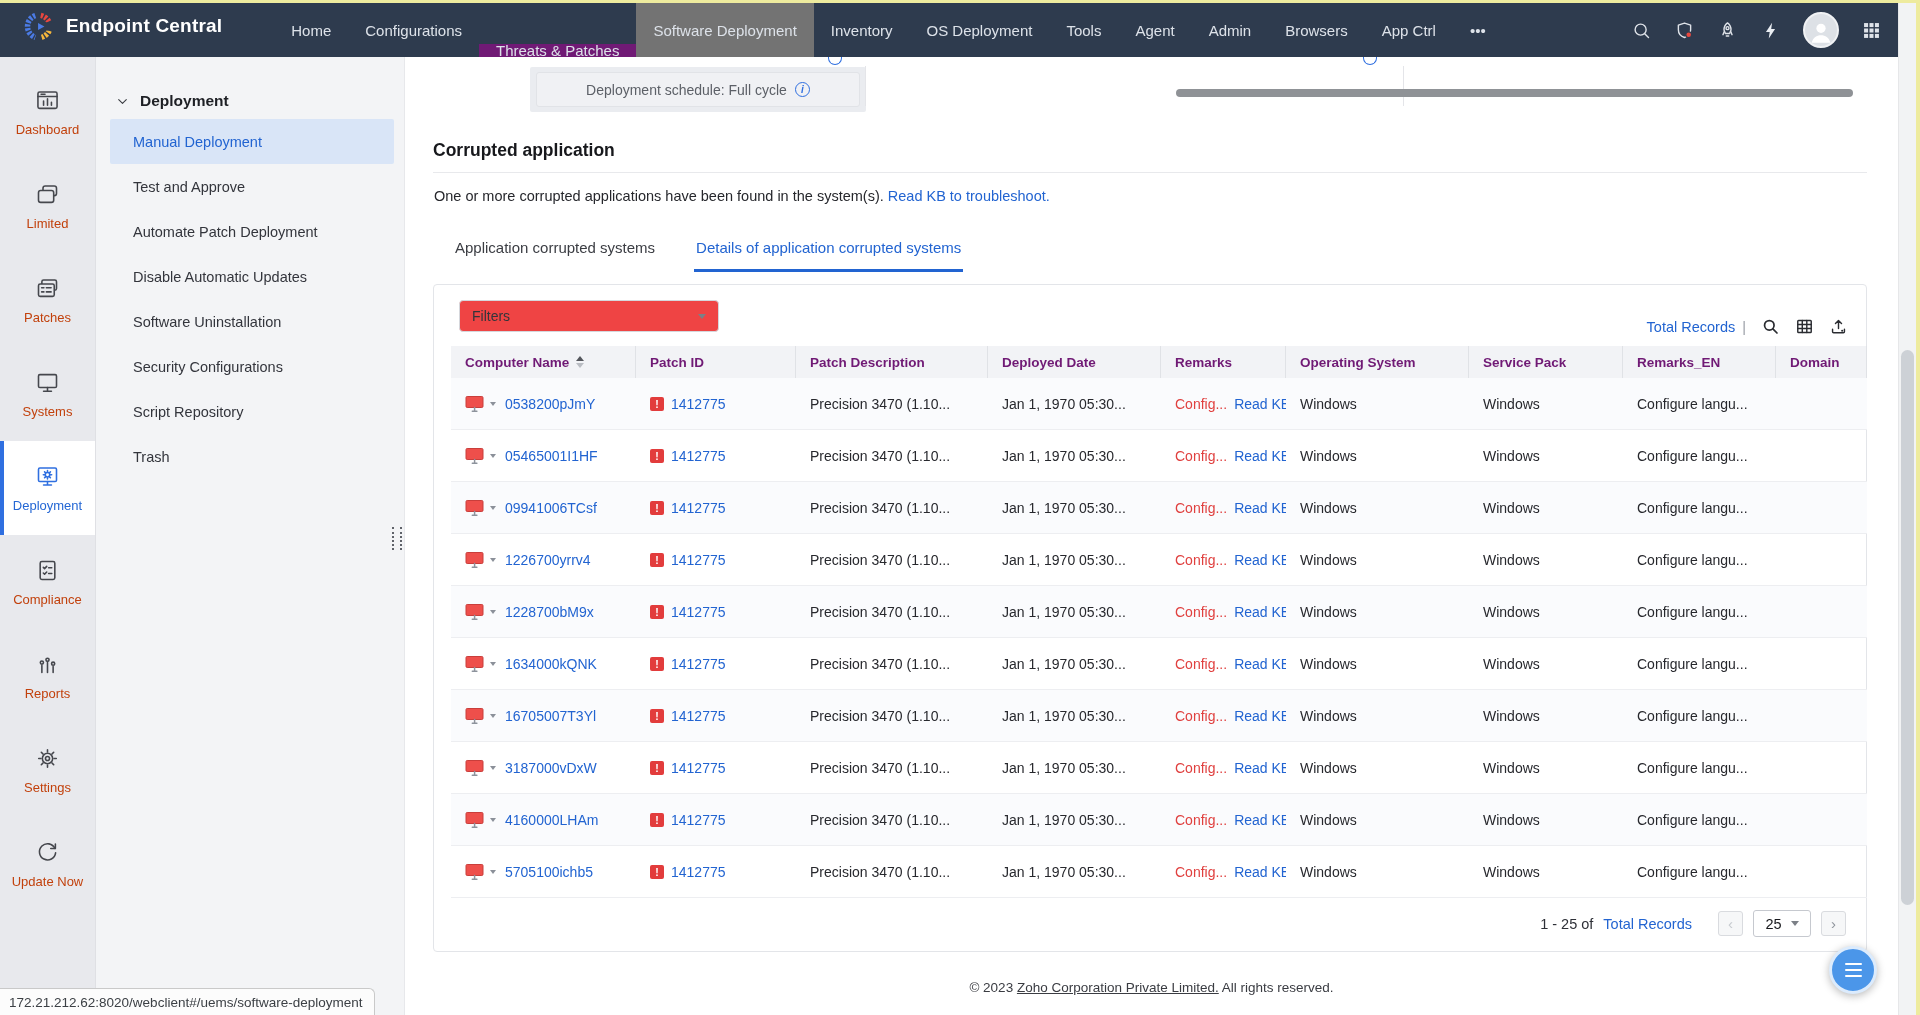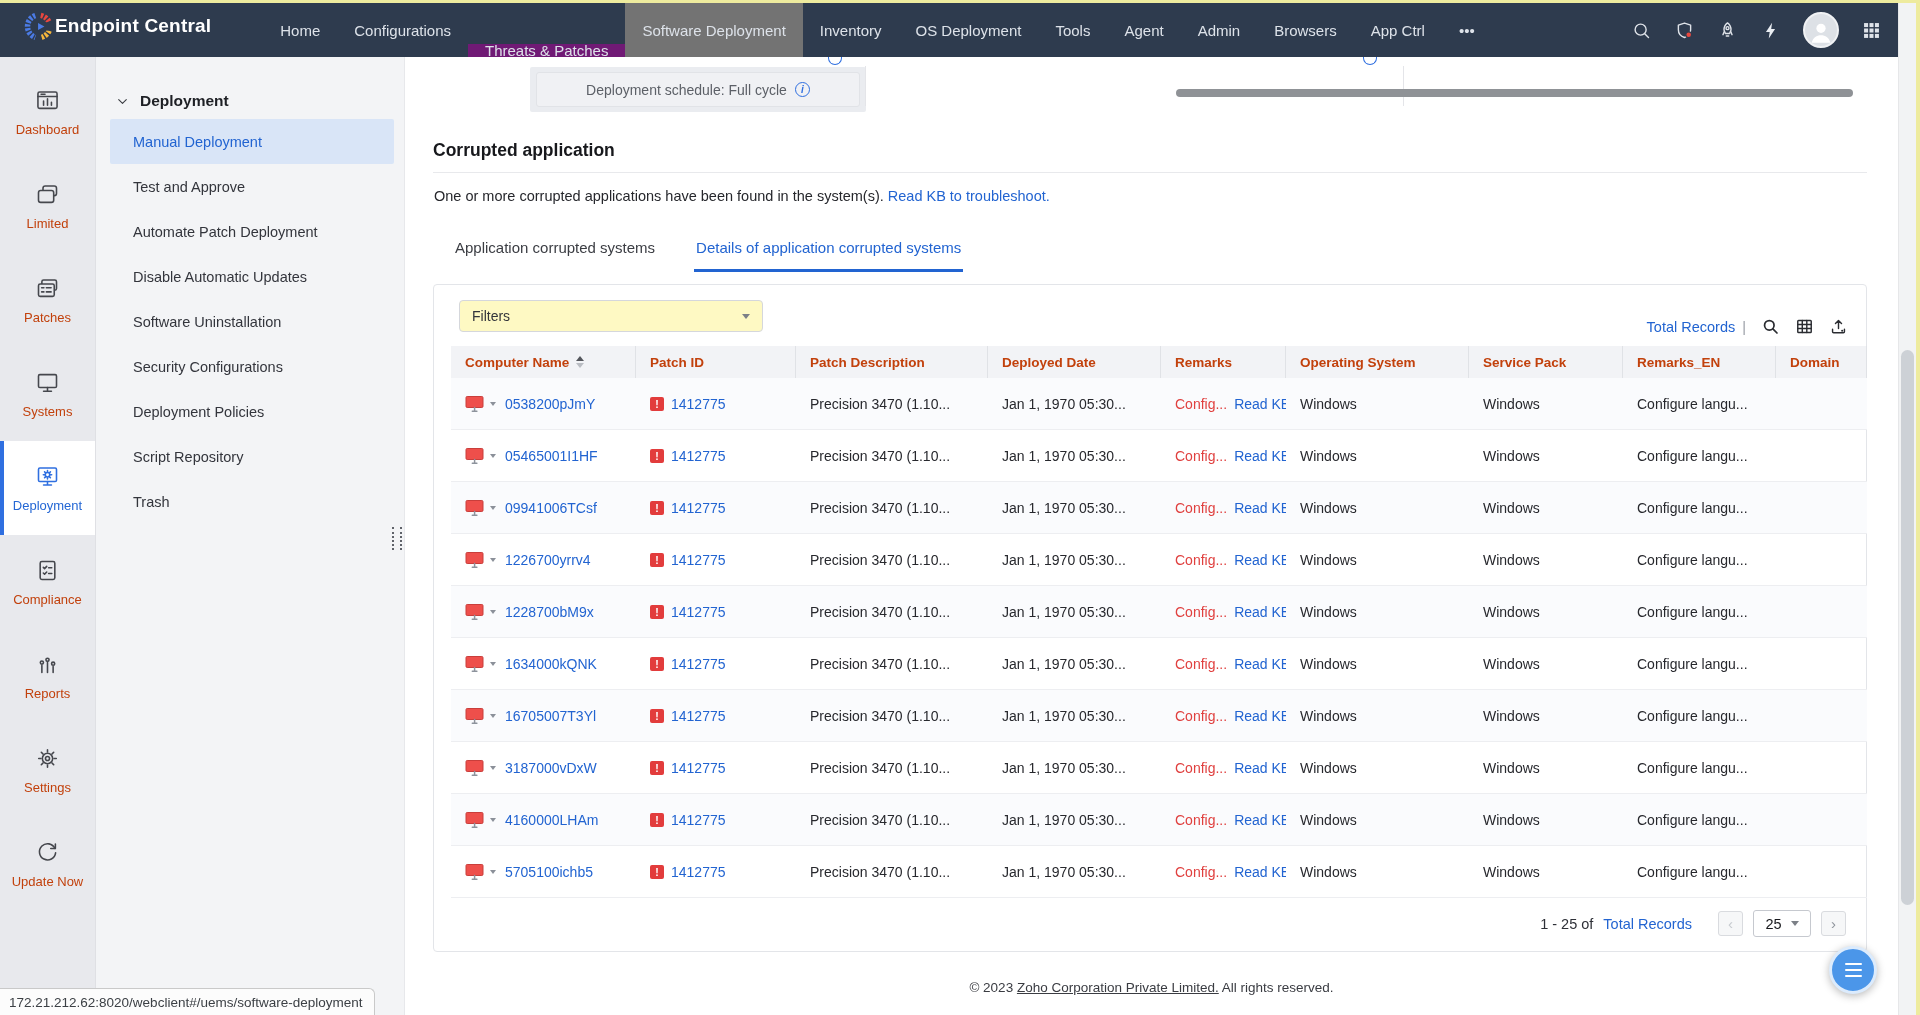--- a/index.html
+++ b/index.html
@@ -11,21 +11,21 @@
   .edge-top { position:absolute; top:0; left:0; width:1920px; height:3px; background:#eeeb9e; z-index:60; }
   .edge-right { position:absolute; top:0; right:0; width:4px; height:1015px; background:#eeeb9e; z-index:60; }
 
   
   .vscroll { position:absolute; top:3px; right:4px; width:18px; height:1012px; background:#f2f3f4; border-left:1px solid #e6e7e9; z-index:55; }
   .vscroll .thumb { position:absolute; left:2px; top:347px; width:13px; height:555px; background:#cdd1d6; border-radius:7px; }
 
   
   .navbar { position:absolute; top:3px; left:0; width:1898px; height:54px; background:#2e3b4e;
     display:flex; align-items:stretch; color:#e3e7ed; z-index:40; }
-  .brand { display:flex; align-items:center; padding:0 52px 8px 22px; cursor:pointer; }
+  .brand { display:flex; align-items:center; gap:11px; padding:0 52px 8px 22px; cursor:pointer; }
   .brand svg { width:33px; height:33px; }
   .brand .name { font-size:19px; font-weight:700; color:#fff; letter-spacing:.2px; white-space:nowrap; }
   .navitems { display:flex; align-items:stretch; flex:1; }
   .navitem { display:flex; align-items:center; padding:0 17px; font-size:15px; color:#dde2e9; cursor:pointer; white-space:nowrap; }
   .navitem.highlight { background:#701a75;margin-top:41px; }
   .navitem.active { background:#737373; }
   .navicons { display:flex; align-items:center; gap:22px; padding-right:16px; }
   .navicon { display:flex; align-items:center; cursor:pointer; color:#dfe3e9; }
   .navicon svg { width:21px; height:21px; stroke:currentColor; fill:none; stroke-width:1.6; stroke-linecap:round; stroke-linejoin:round; }
   .navicon.bolt svg { fill:#e9edf2; stroke:none; }
@@ -69,33 +69,33 @@
   .section-divider { position:absolute; left:28px; top:115px; width:1434px; height:1px; background:#e8e9ec; }
   .section-desc { position:absolute; left:29px; top:131px; font-size:14.5px; color:#26272c; }
   .link { color:#2264d1; cursor:pointer; text-decoration:none; }
 
   .tabs { position:absolute; left:48px; top:182px; display:flex; gap:37px; font-size:15px; }
   .tab { color:#3b3d43; cursor:pointer; padding:0 2px 13px; white-space:nowrap; }
   .tab.active { color:#2264d1; border-bottom:3px solid #2264d1; }
 
   .panel { position:absolute; left:28px; top:227px; width:1434px; height:668px; background:#fff;
     border:1px solid #e3e5e9; border-radius:4px; }
-  .filters { position:absolute; left:25px; top:15px; width:304px; height:32px; border:1px solid #d5d7dc; border-radius:4px;
-    background:#fef9c3; display:flex; align-items:center; justify-content:space-between; padding:0 12px; font-size:14px; color:#33353b; cursor:pointer; }
+  .filters { position:absolute; left:25px; top:15px; width:260px; height:32px; border:1px solid #d5d7dc; border-radius:4px;
+    background:#ef4444; display:flex; align-items:center; justify-content:space-between; padding:0 12px; font-size:14px; color:#33353b; cursor:pointer; }
   .caret-down { width:0; height:0; border-left:4.5px solid transparent; border-right:4.5px solid transparent; border-top:5.5px solid #7c8087; }
   .tools { position:absolute; right:18px; top:32px; display:flex; align-items:center; gap:15px; }
   .tools .total { font-size:14.5px; color:#2264d1; cursor:pointer; }
   .tools .pipe { color:#9a9ea6; font-size:14.5px; margin-left:-8px; }
   .toolicon { cursor:pointer; color:#2a2c31; display:flex; }
   .toolicon svg { width:19px; height:19px; stroke:currentColor; fill:none; stroke-width:2.2; stroke-linecap:round; stroke-linejoin:round; }
 
   .table { position:absolute; left:17px; top:61px; width:1416px; }
   .thead { display:flex; height:32px; background:#f2f3f6; align-items:stretch; }
   .th { display:flex; align-items:center; gap:7px; padding:0 8px 0 14px; border-right:1px solid #e0e2e6;
-    font-size:13.5px; font-weight:700; color:#c2410c; white-space:nowrap; overflow:hidden; cursor:pointer; }
+    font-size:13.5px; font-weight:700; color:#701a75; white-space:nowrap; overflow:hidden; cursor:pointer; }
   .sort { display:inline-flex; flex-direction:column; gap:2.5px; }
   .tri-up { width:0; height:0; border-left:4px solid transparent; border-right:4px solid transparent; border-bottom:5px solid #54565c; }
   .tri-down { width:0; height:0; border-left:4px solid transparent; border-right:4px solid transparent; border-top:5px solid #babdc3; }
 
   .tr { display:flex; height:52px; align-items:center; border-bottom:1px solid #edeef1; font-size:14px; color:#27282d; }
   .tr:nth-child(odd) { background:#fafbfd; }
   .td { padding:0 8px 0 14px; white-space:nowrap; overflow:hidden; display:flex; align-items:center; gap:7px; }
   .c0{width:185px} .c1{width:160px} .c2{width:192px} .c3{width:173px} .c4{width:125px}
   .c5{width:183px} .c6{width:154px} .c7{width:153px} .c8{width:91px}
   .mon { display:flex; align-items:center; cursor:pointer; }
@@ -361,21 +361,20 @@
         </svg>
       <span>Deployment</span>
     </div>
     <div id="subItems">
         <div class="subitem active">Manual Deployment</div>
         <div class="subitem">Test and Approve</div>
         <div class="subitem">Automate Patch Deployment</div>
         <div class="subitem">Disable Automatic Updates</div>
         <div class="subitem">Software Uninstallation</div>
         <div class="subitem">Security Configurations</div>
-        <div class="subitem">Deployment Policies</div>
         <div class="subitem">Script Repository</div>
         <div class="subitem">Trash</div>
       </div>
   </aside>
   <div class="drag-handle"></div>
 
   <main class="main">
 
     <div class="schedule-chip">
       <div class="schedule-inner">

